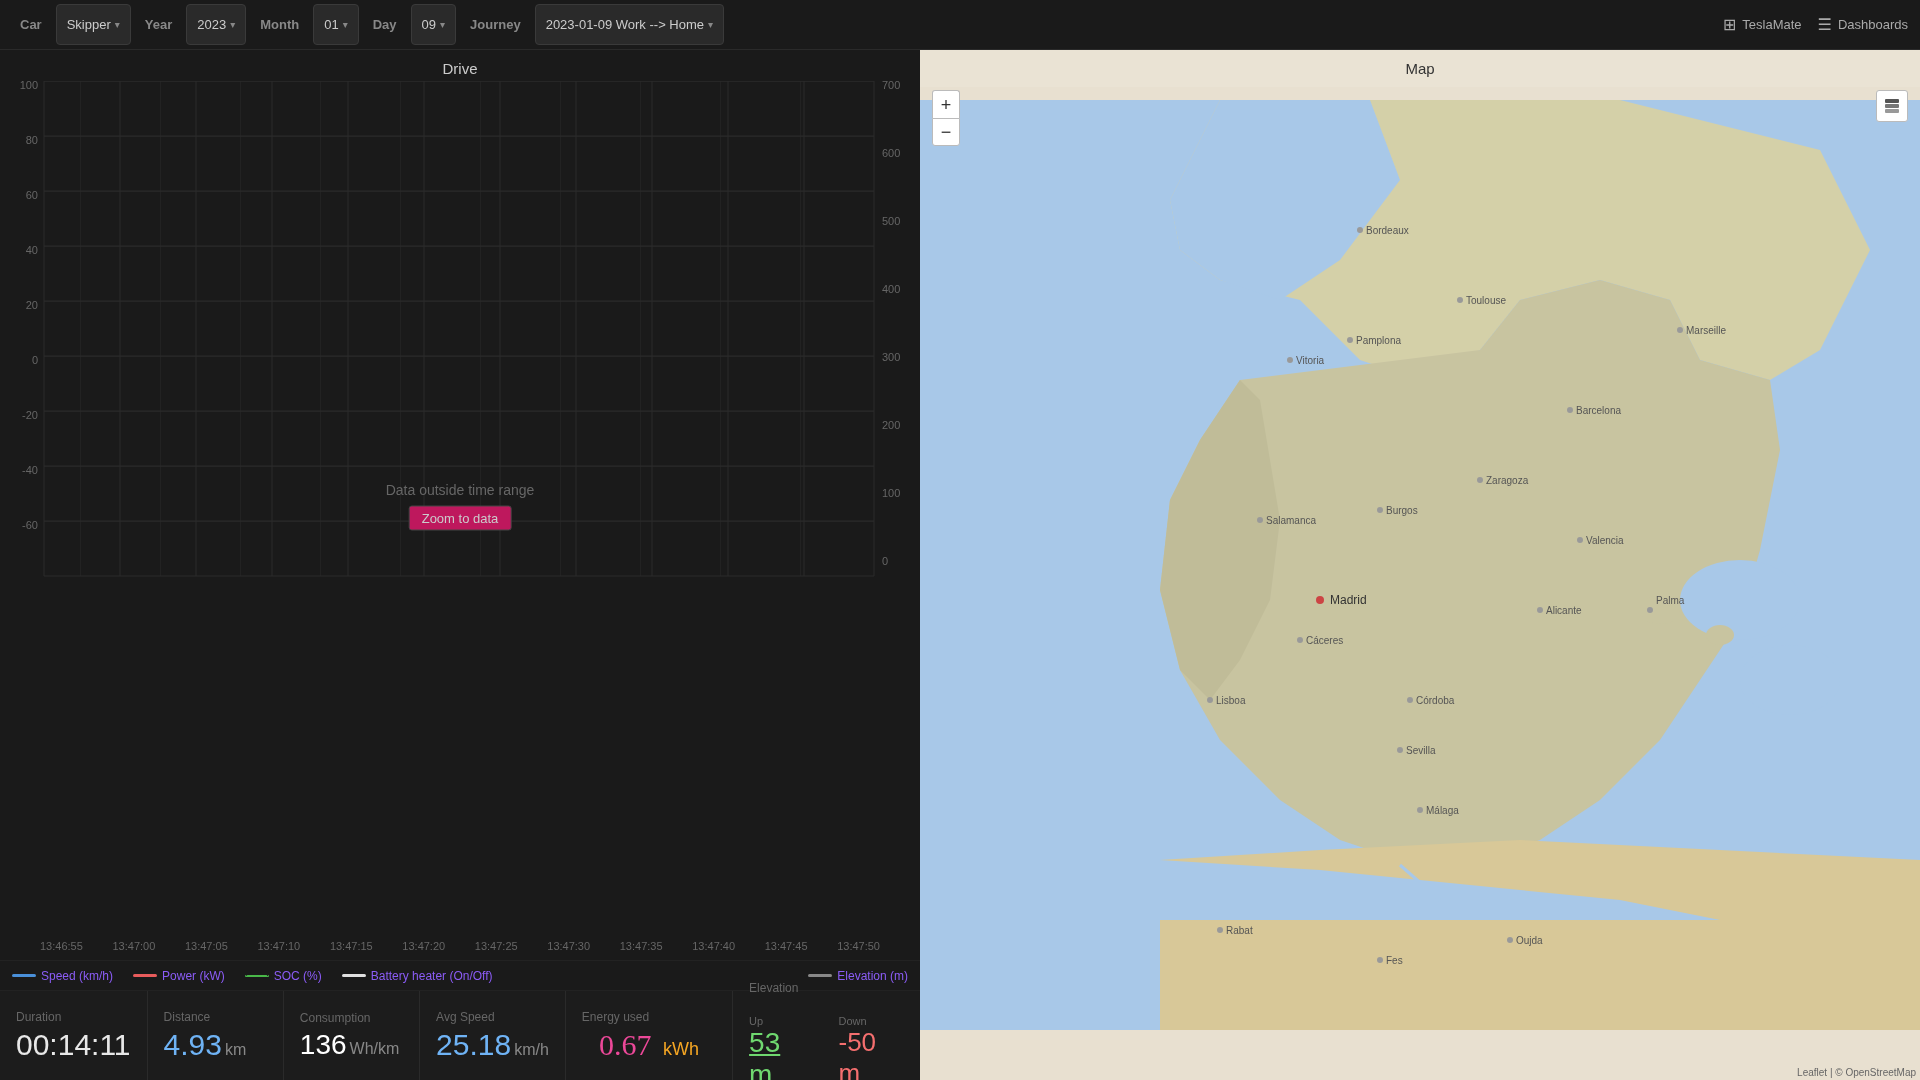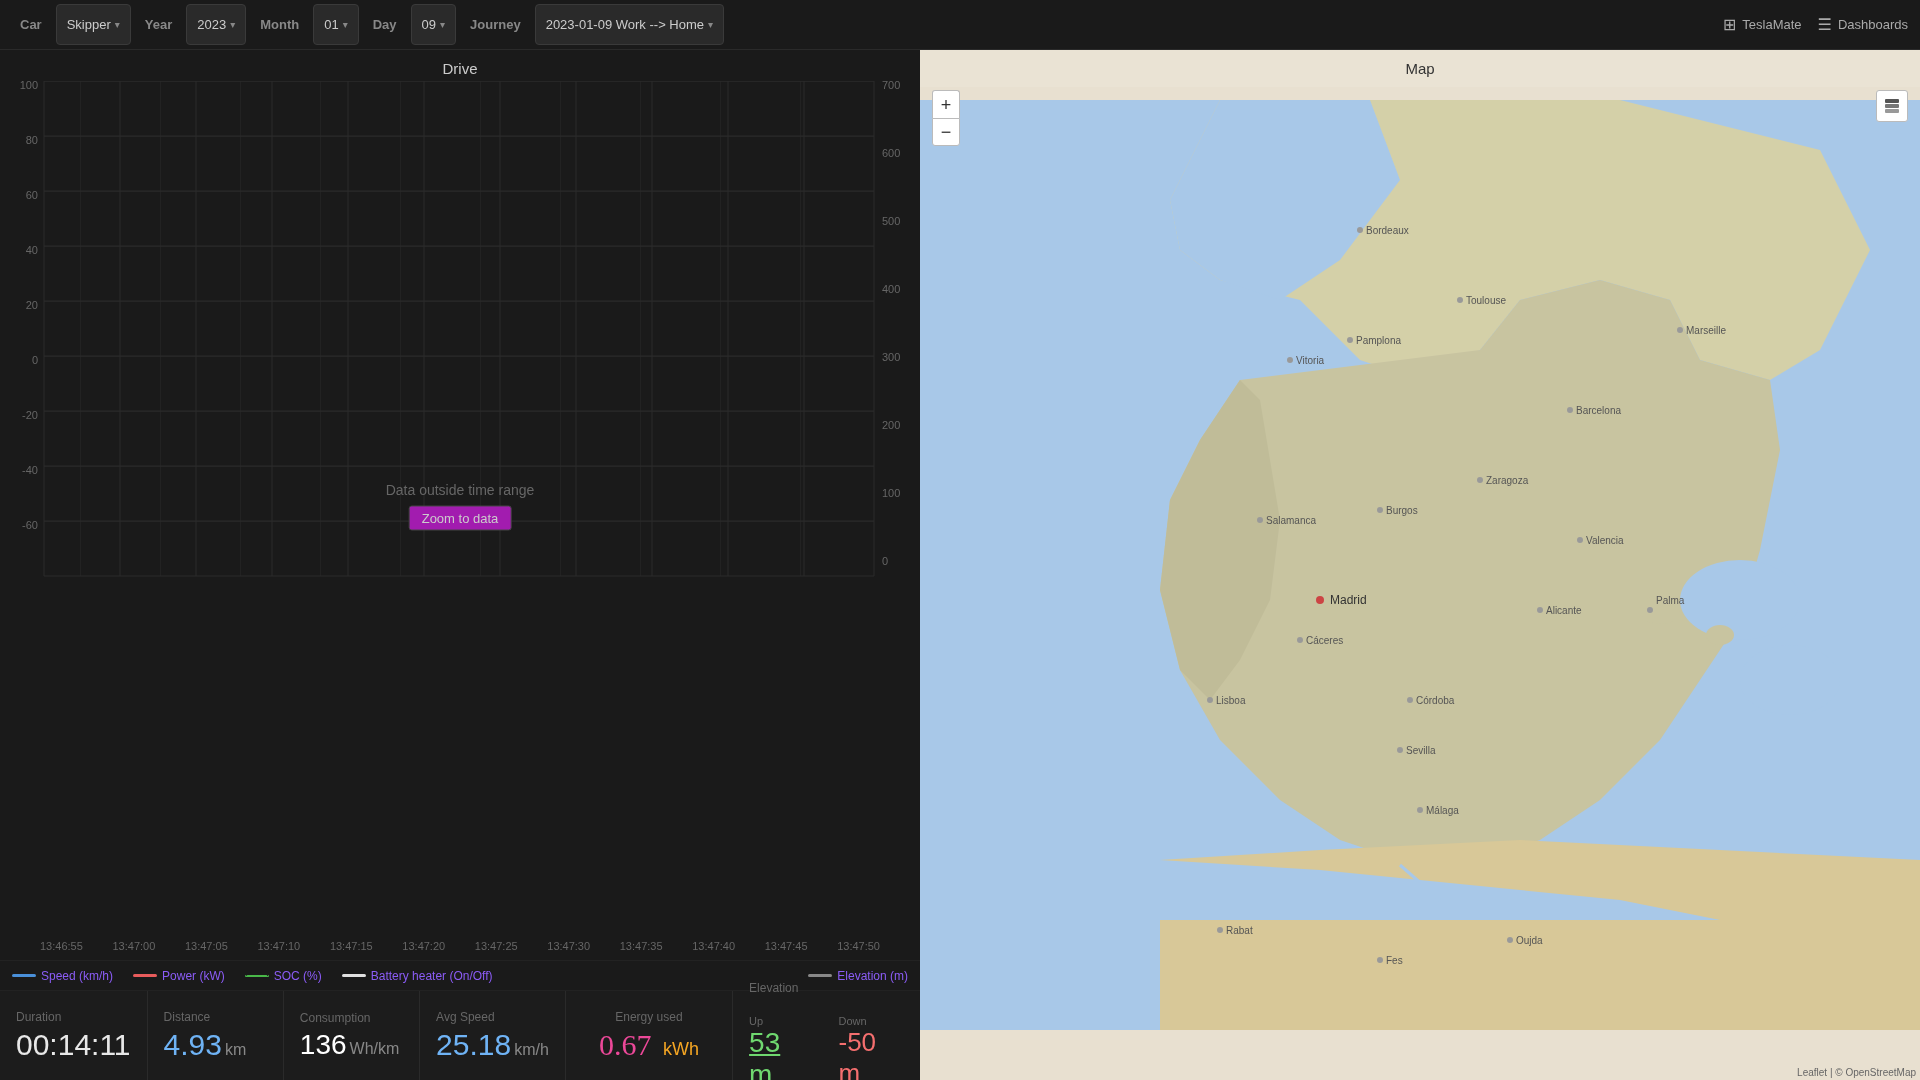--- a/index.html
+++ b/index.html
@@ -94,21 +94,21 @@
       left: 50%;
       transform: translate(-50%, -50%);
       text-align: center;
     }
     .chart-message-text {
       font-size: 14px;
       color: #666;
       margin-bottom: 8px;
     }
     .zoom-btn {
-      background: #a21caf;
+      background: #be185d;
       border: 1px solid #444;
       color: #ccc;
       font-size: 13px;
       padding: 4px 12px;
       border-radius: 3px;
       cursor: pointer;
       display: block;
       margin: 0 auto;
     }
 
@@ -192,21 +192,20 @@
       border-right: 1px solid #2a2a2a;
       display: flex;
       flex-direction: column;
       justify-content: center;
       padding: 8px 16px;
     }
     .energy-title {
       font-size: 12px;
       color: #666;
       margin-bottom: 4px;
-      text-align: center;
     }
     .elevation-section {
       flex: 1.5;
       display: flex;
       flex-direction: column;
       justify-content: center;
       padding: 8px 16px;
     }
     .elevation-row {
       display: flex;

